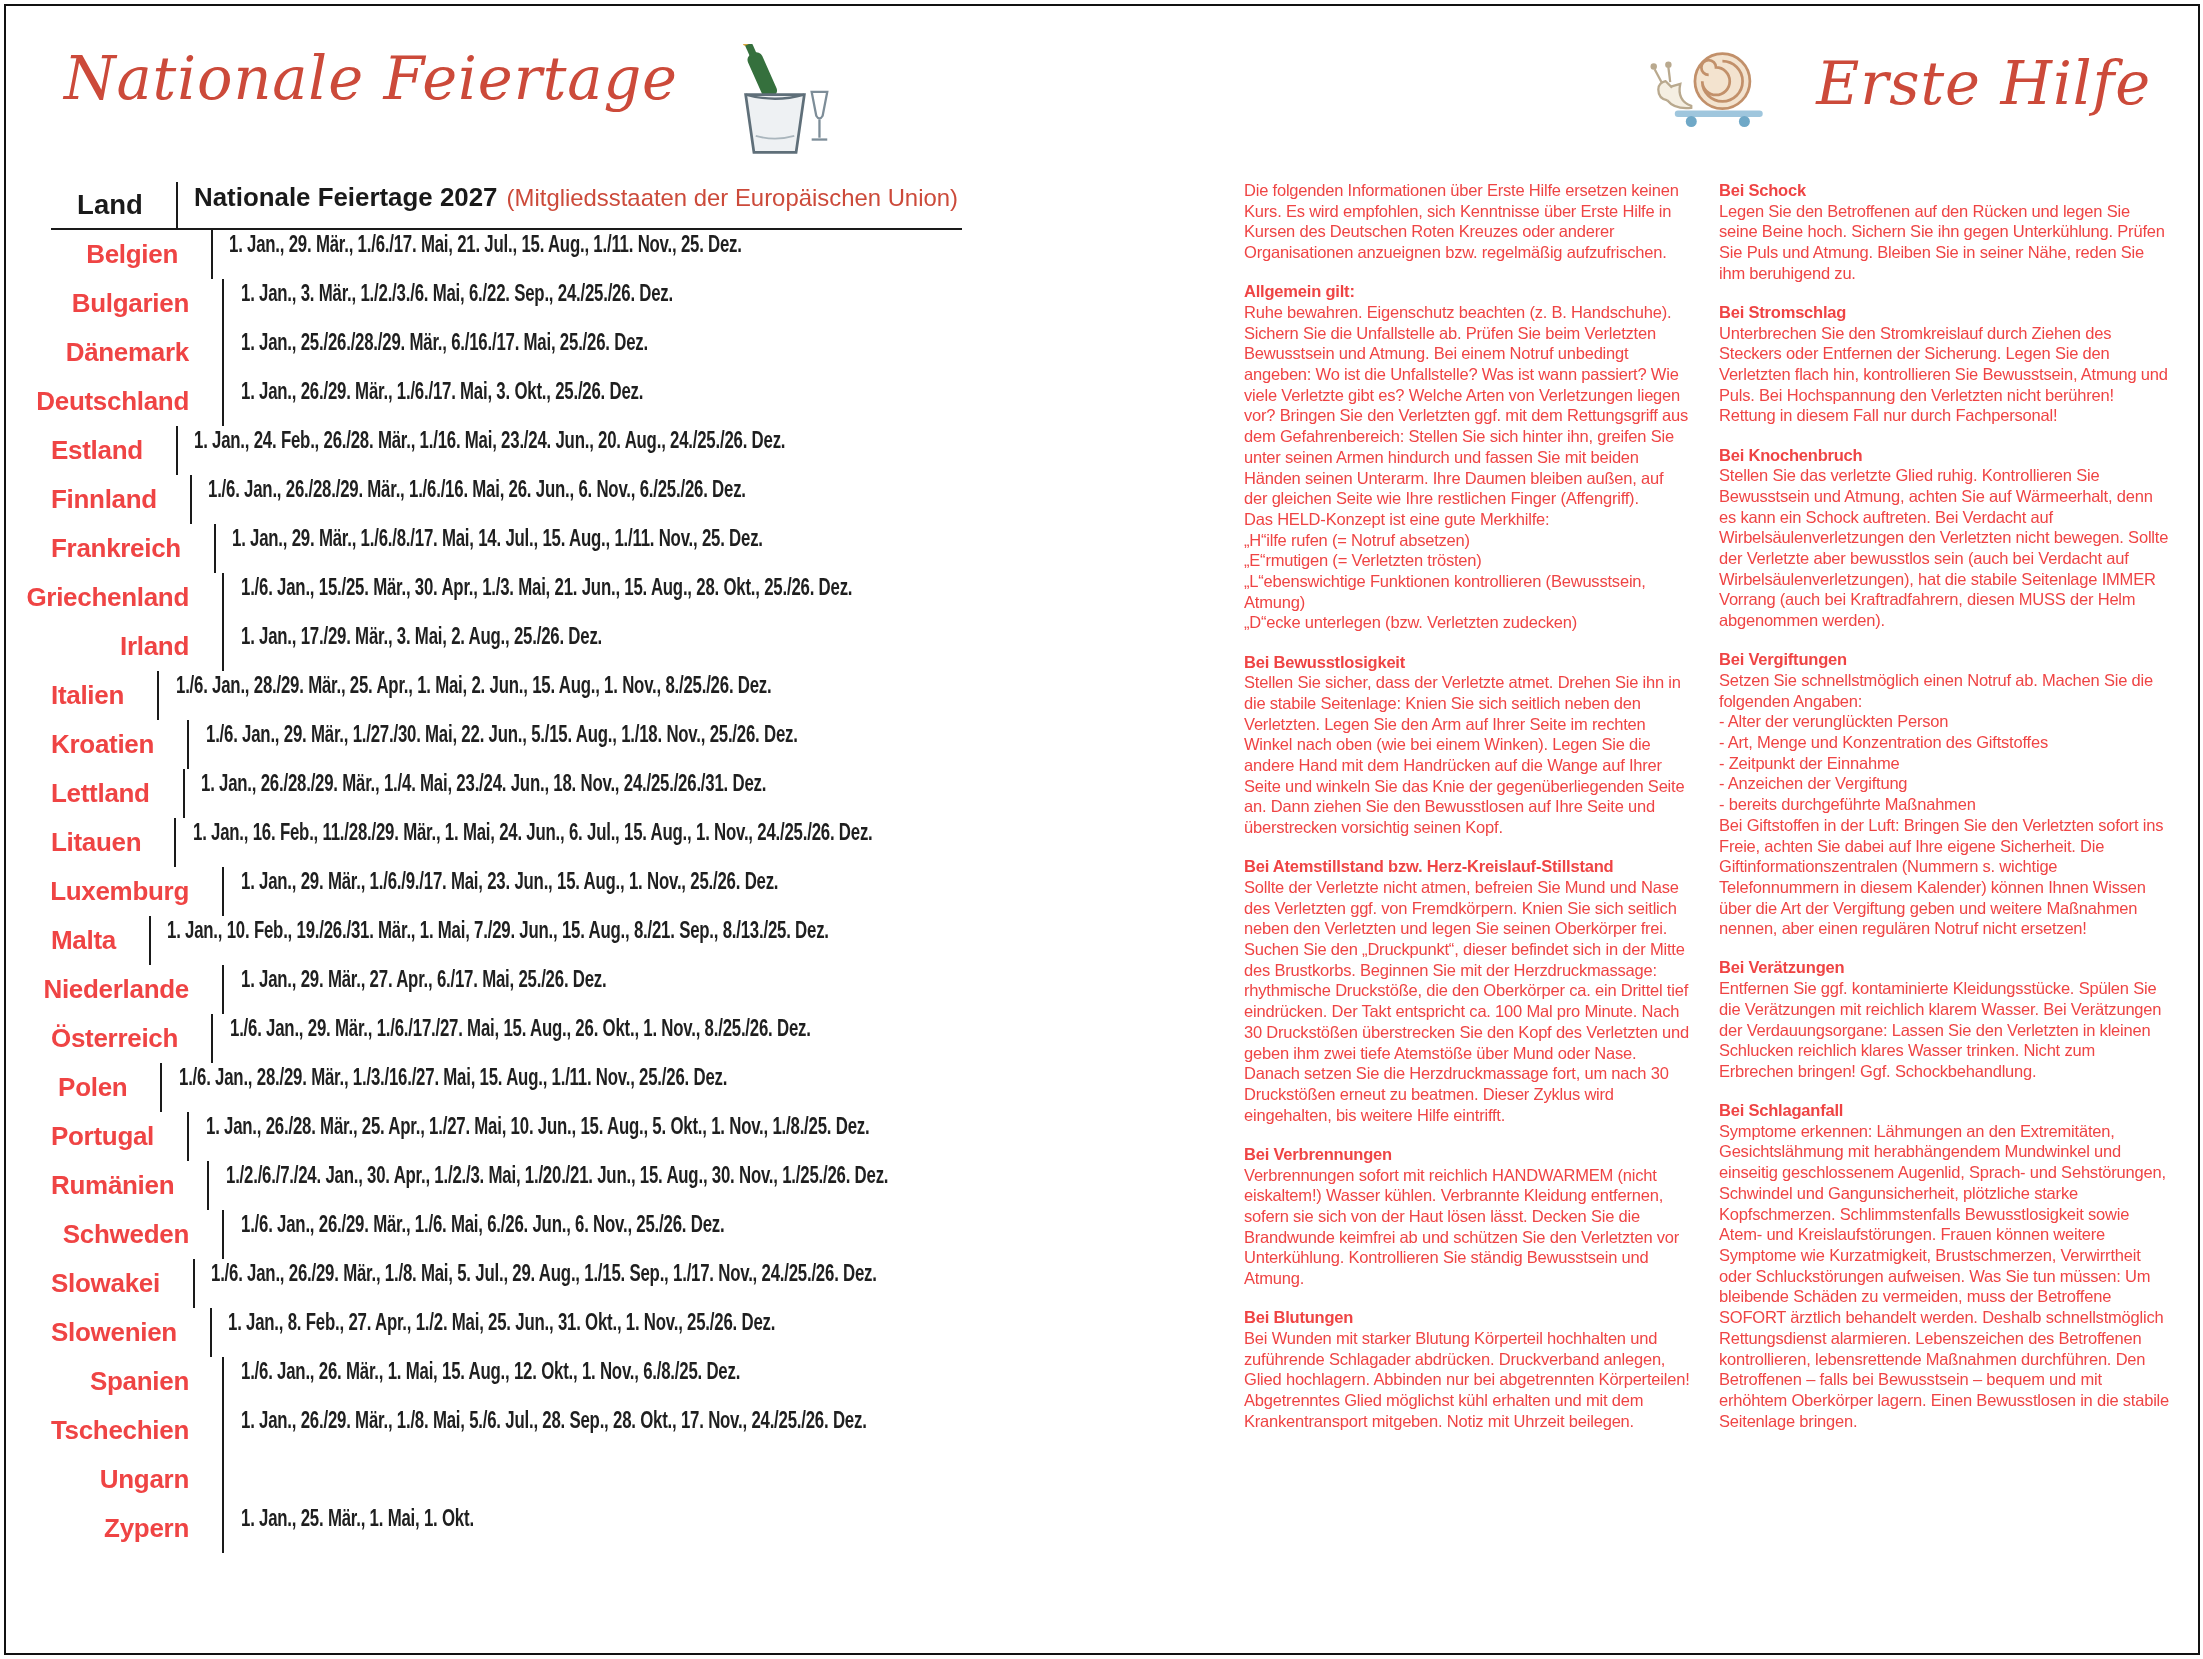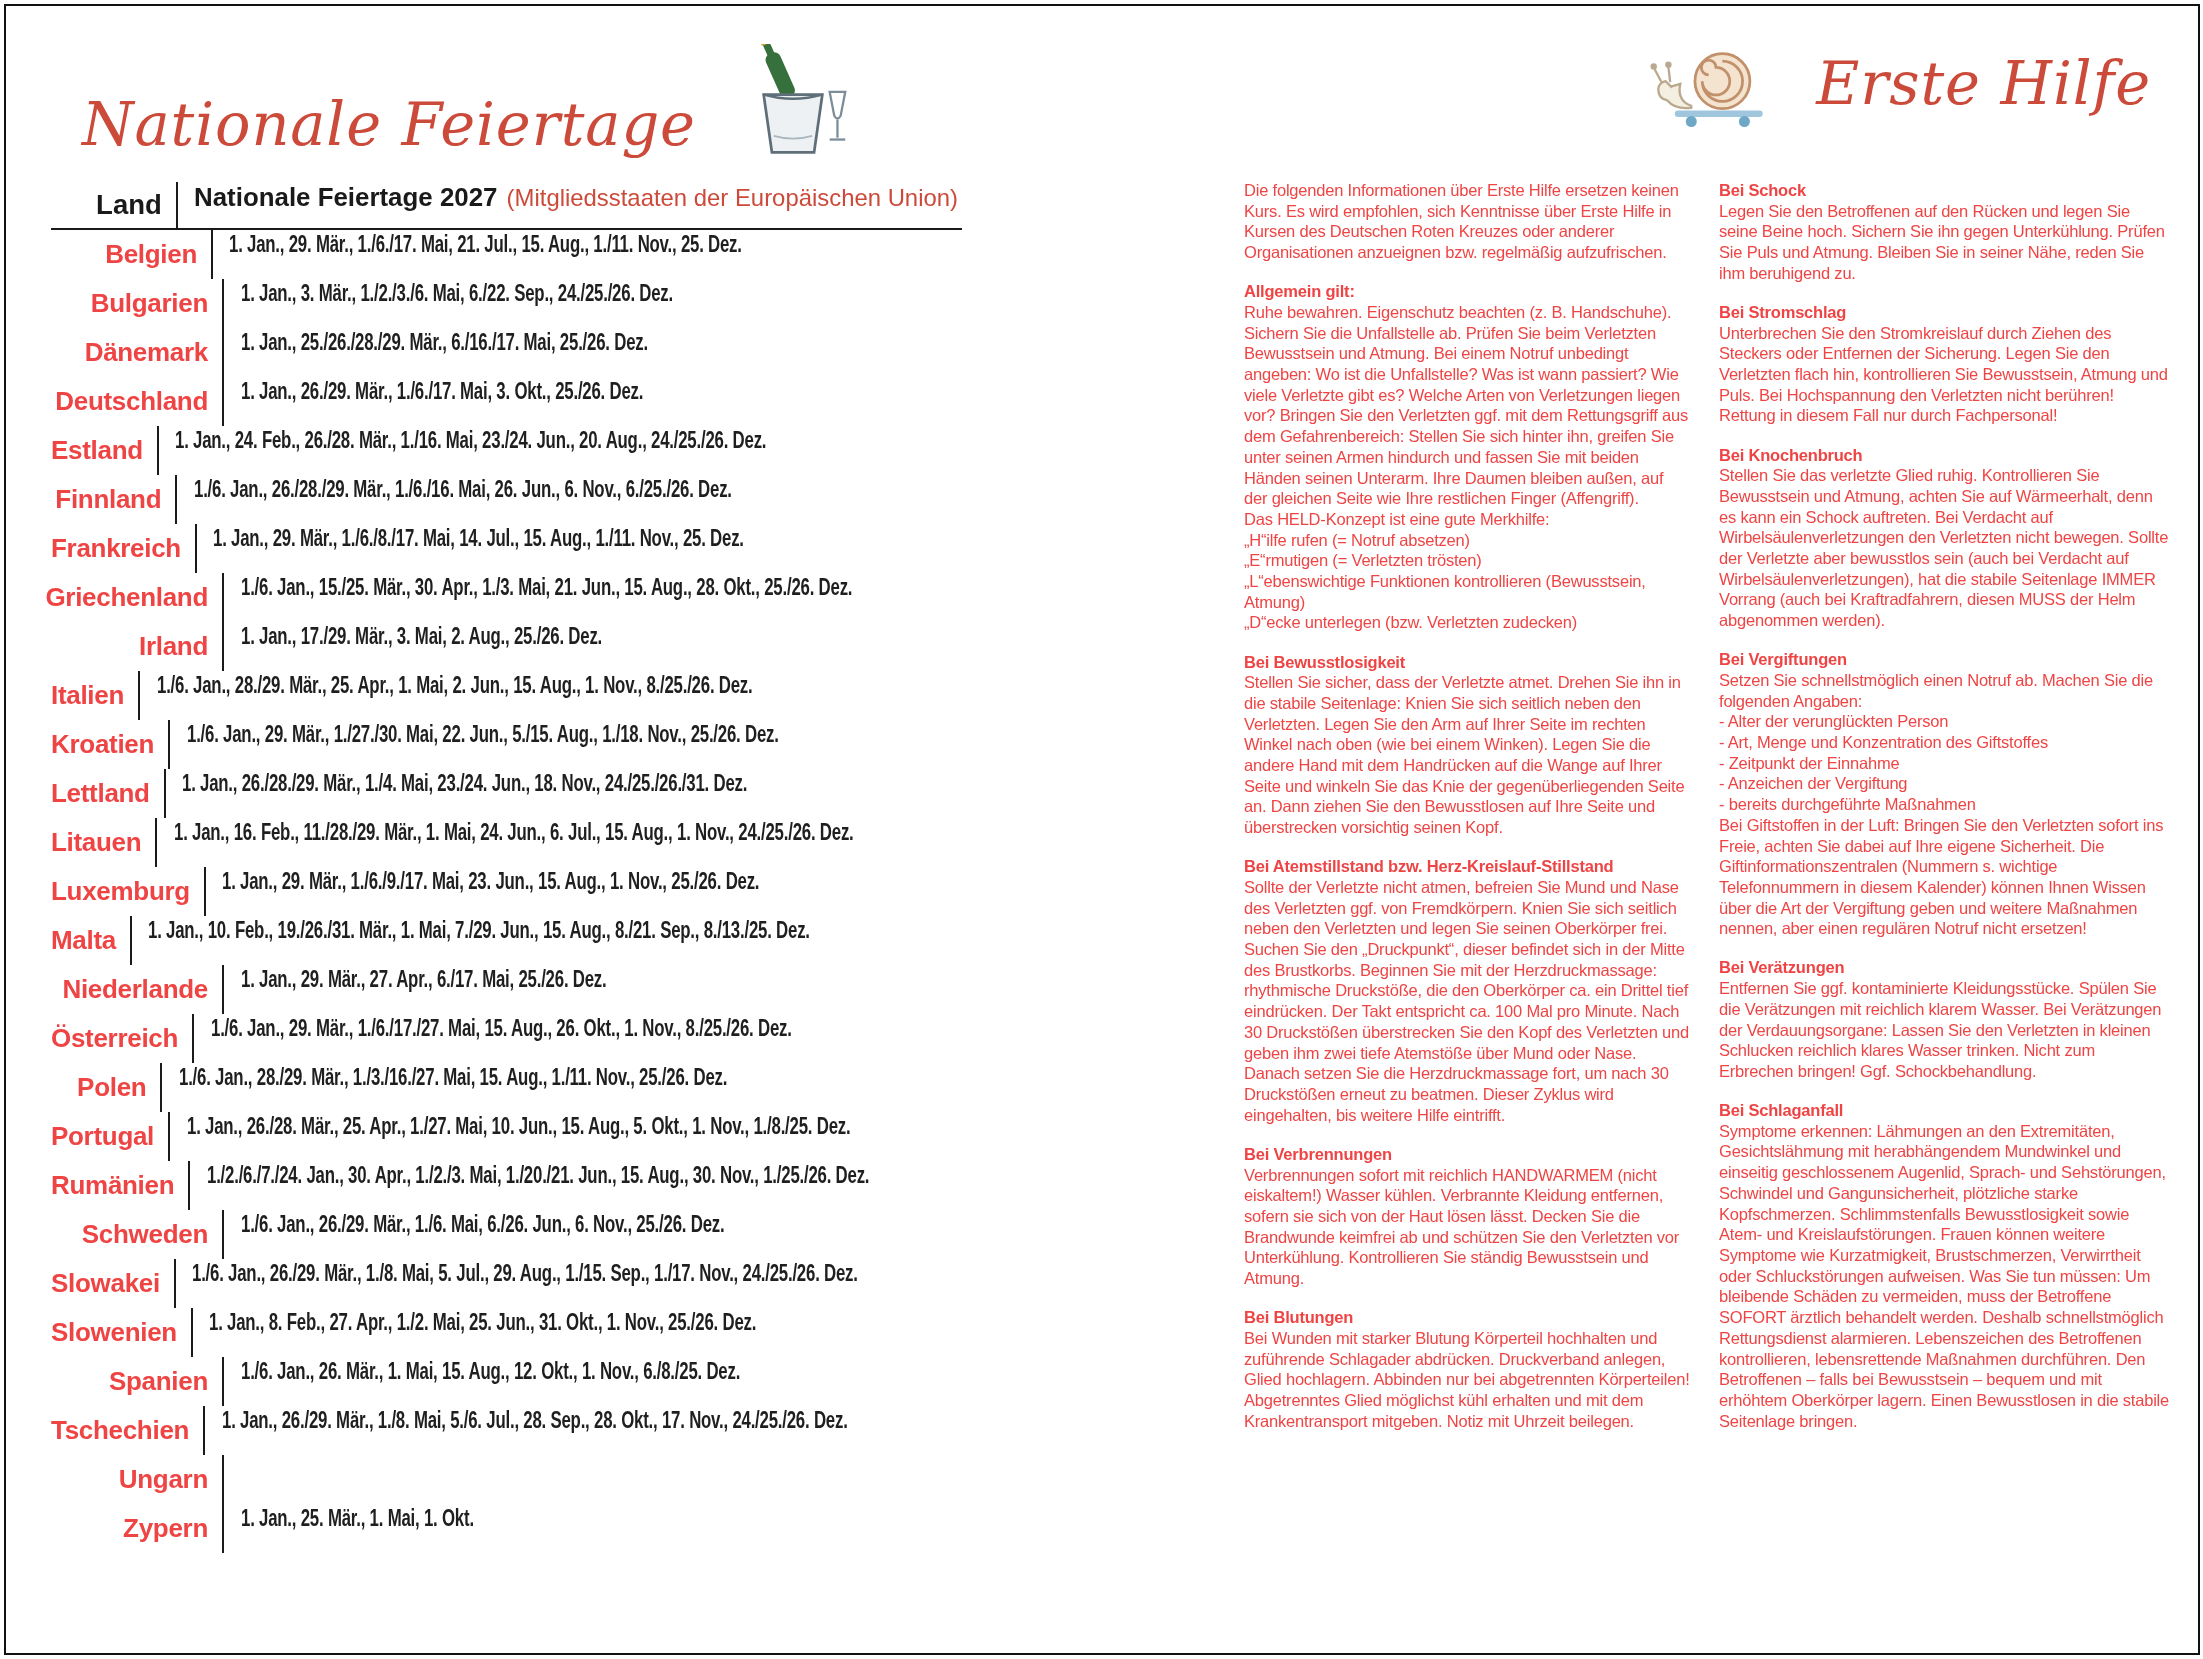--- a/index.html
+++ b/index.html
@@ -12,30 +12,30 @@
   .page-frame {
     position:absolute; left:3.7px; top:3.7px; right:3.7px; bottom:3.7px;
     border:2.8px solid #111111; background:#ffffff;
   }
 
   
   .script-title {
     font-family:"DejaVu Serif", serif; font-style:italic; font-weight:normal;
     color:#cc4a3a; font-size:59px; letter-spacing:0.9px; white-space:nowrap;
   }
-  .left-header { position:absolute; left:64px; top:44px; display:flex; align-items:flex-end; gap:42px;margin-left:18px; }
+  .left-header { position:absolute; left:64px; top:44px; display:flex; align-items:flex-start; gap:42px; }
   .right-header { position:absolute; right:53px; top:40px; display:flex; align-items:center; gap:31px; }
 
   
   .holiday-table { position:absolute; left:51px; top:182px; width:911px; }
   .t-head, .t-row { display:flex; align-items:stretch; }
   .t-head { height:48px; border-bottom:2.8px solid #1a1a1a; }
   .t-row  { height:49px; }
   .cell-land {
-    width:173px; padding-right:14px; border-right:2.8px solid #1a1a1a;
+    width:173px; padding-right:33px; border-right:2.8px solid #1a1a1a;
     display:flex; align-items:center; justify-content:flex-end;
     text-align:center; white-space:nowrap;
   }
   .cell-dates {
     flex:1; padding-left:16.5px; display:flex; align-items:flex-start;
     overflow:visible; white-space:nowrap;
   }
   .land-header { font-weight:bold; font-size:27.5px; color:#1a1a1a; }
   .country { font-weight:bold; font-size:26px; color:#ef4444; letter-spacing:-0.3px; }
   .dates { font-weight:bold; font-size:24px; color:#1f1f1f; letter-spacing:-0.3px; }

